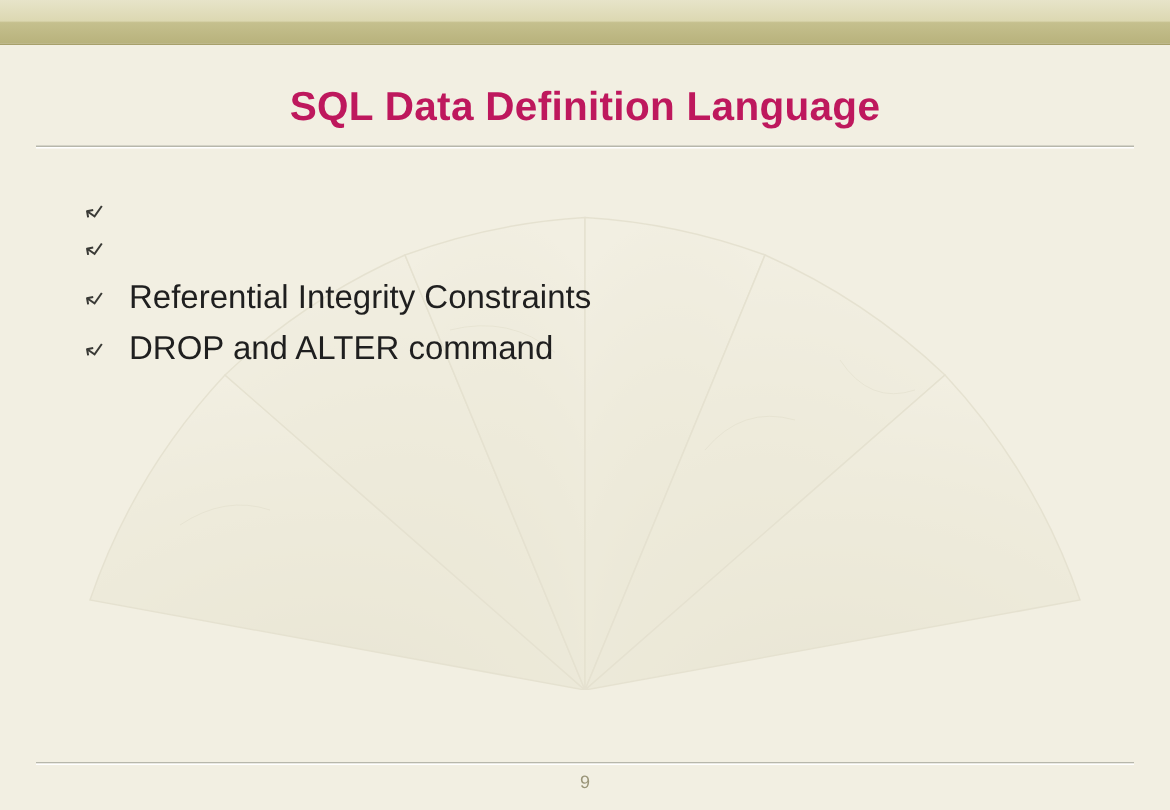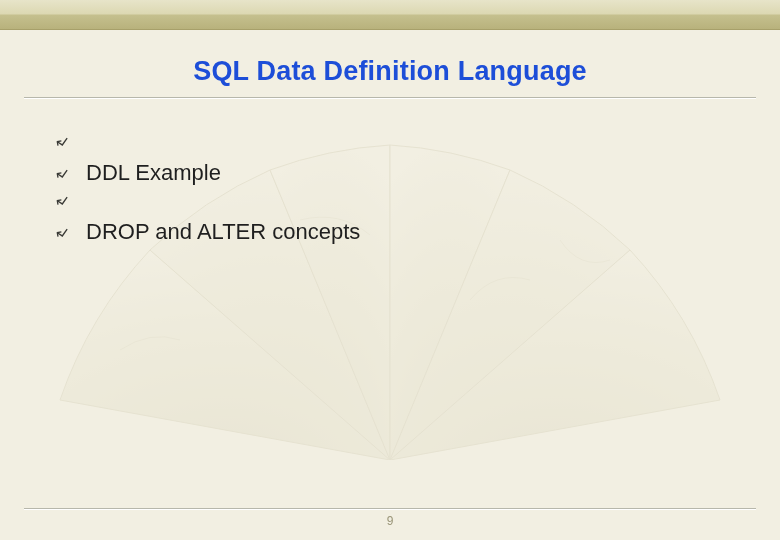--- a/index.html
+++ b/index.html
@@ -22,21 +22,21 @@
     height: calc(100% - 30px);
     padding: 0 24px;
   }
   .title-wrap {
     padding-top: 26px;
     padding-bottom: 6px;
   }
   .title {
     font-size: 27px;
     font-weight: 700;
-    color: #1d4ed8;
+    color: #be185d;
     text-align: center;
     letter-spacing: 0.2px;
   }
   .title-rule {
     margin-top: 10px;
     border: none;
     border-top: 1px solid #b7b7ab;
     border-bottom: 1px solid #ffffff;
     height: 0;
   }
@@ -126,28 +126,28 @@
     <h1 class="title">SQL Data Definition Language</h1>
     <hr class="title-rule">
   </div>
 
   <div class="content">
     <div class="bullet-row">
       <span class="bullet-icon">↲</span>
     </div>
     <div class="bullet-row">
       <span class="bullet-icon">↲</span>
-      <span class="bullet-text">DDL Example</span>
     </div>
     <div class="bullet-row">
       <span class="bullet-icon">↲</span>
+      <span class="bullet-text">Referential Integrity Constraints</span>
     </div>
     <div class="bullet-row">
       <span class="bullet-icon">↲</span>
-      <span class="bullet-text">DROP and ALTER concepts</span>
+      <span class="bullet-text">DROP and ALTER command</span>
     </div>
   </div>
 
   <div class="footer">
     <hr class="footer-rule">
     <div class="page-num">9</div>
   </div>
 
 </div>
 

